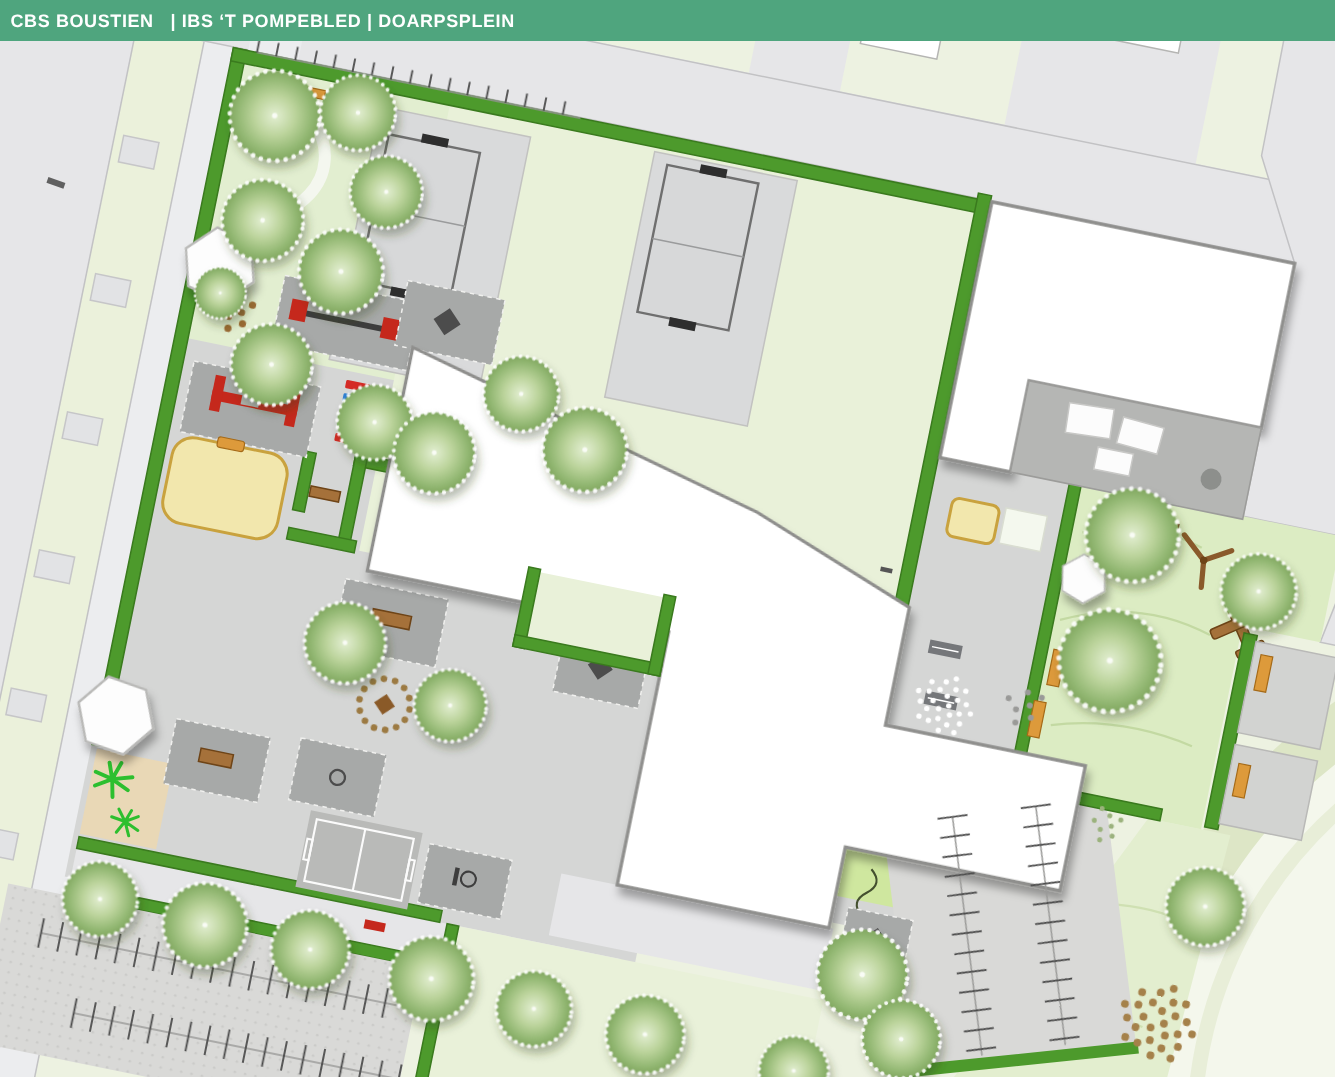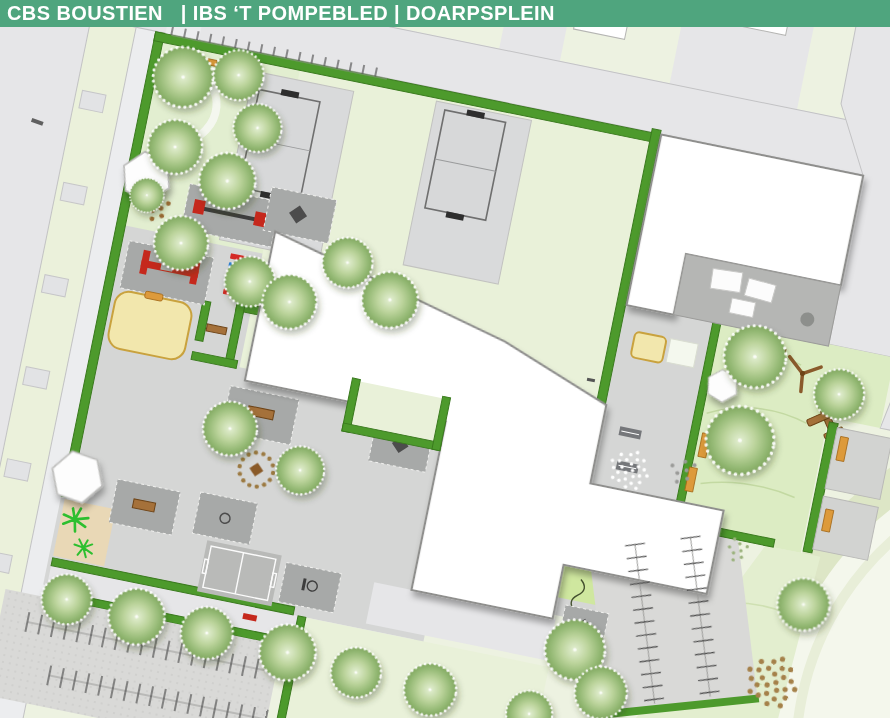--- a/index.html
+++ b/index.html
@@ -1,20 +1,20 @@
 <!DOCTYPE html>
 <html style="--header-bg: #4fa57e; --header-text: #ffffff; --hedge: #4d9a2c; --hedge-dk: #3a7a1e; --street: #e6e6e8; --street-edge: #c2c2c4; --verge: #ebf1db; --sidewalk: #ecedef; --grass: #edf2e1; --lawn: #e9f1d9; --lawn-bright: #cfe79f; --play-green: #dcecc3; --play-base: #e2eed0; --grass-se: #e3eecf; --yard: #d5d6d5; --pad: #a7a9a8; --court-pad: #d9dadb; --parking: #d9d9d7; --bldg: #ffffff; --bldg-edge: #8f8f8d; --roof: #b5b6b4; --cell: #d2d3d1; --sand: #f2e7ad; --sand-edge: #c9a23e; --sand-ground: #e9d8b6; --wood: #a5713a; --wood-dk: #6e4417; --bench-orange: #dd9a3b; --red: #c5281c; --palm: #2dbf2f; --ring-fill: #f4f7ec; --ring-stroke: #dde6c6; --tree-core: #e3efd2; --tree-mid: #bcd49c; --tree-edge: #82a861;"><head>
 <meta charset="utf-8">
 <style>
   html,body{margin:0;padding:0;background:#ffffff;font-family:"Liberation Sans",sans-serif;}
   .stage{position:relative;width:890px;height:718px;overflow:hidden;background:#fff;}
   .map-svg{position:absolute;top:0;left:0;}
   .header{position:absolute;top:0;left:0;width:890px;height:27px;background:var(--header-bg,#4fa57e);
           display:flex;align-items:center;z-index:5;}
-  .header .title{color:var(--header-text,#fff);font-weight:bold;font-size:20px;letter-spacing:.4px;
+  .header .title{color:var(--header-text,#fff);font-weight:bold;font-size:12px;letter-spacing:.4px;
           padding-left:7px;white-space:pre;}
   
   .st{fill:var(--street,#e6e6e8);}
   .edge{fill:var(--street-edge,#c2c2c4);}
   .vg{fill:var(--verge,#ebf1db);}
   .sw2{fill:var(--sidewalk,#ecedef);}
   .gr{fill:var(--grass,#edf2e1);}
   .lw{fill:var(--lawn,#e9f1d9);}
   .bl{fill:var(--lawn-bright,#cfe79f);}
   .pg{fill:var(--play-green,#dcecc3);}

